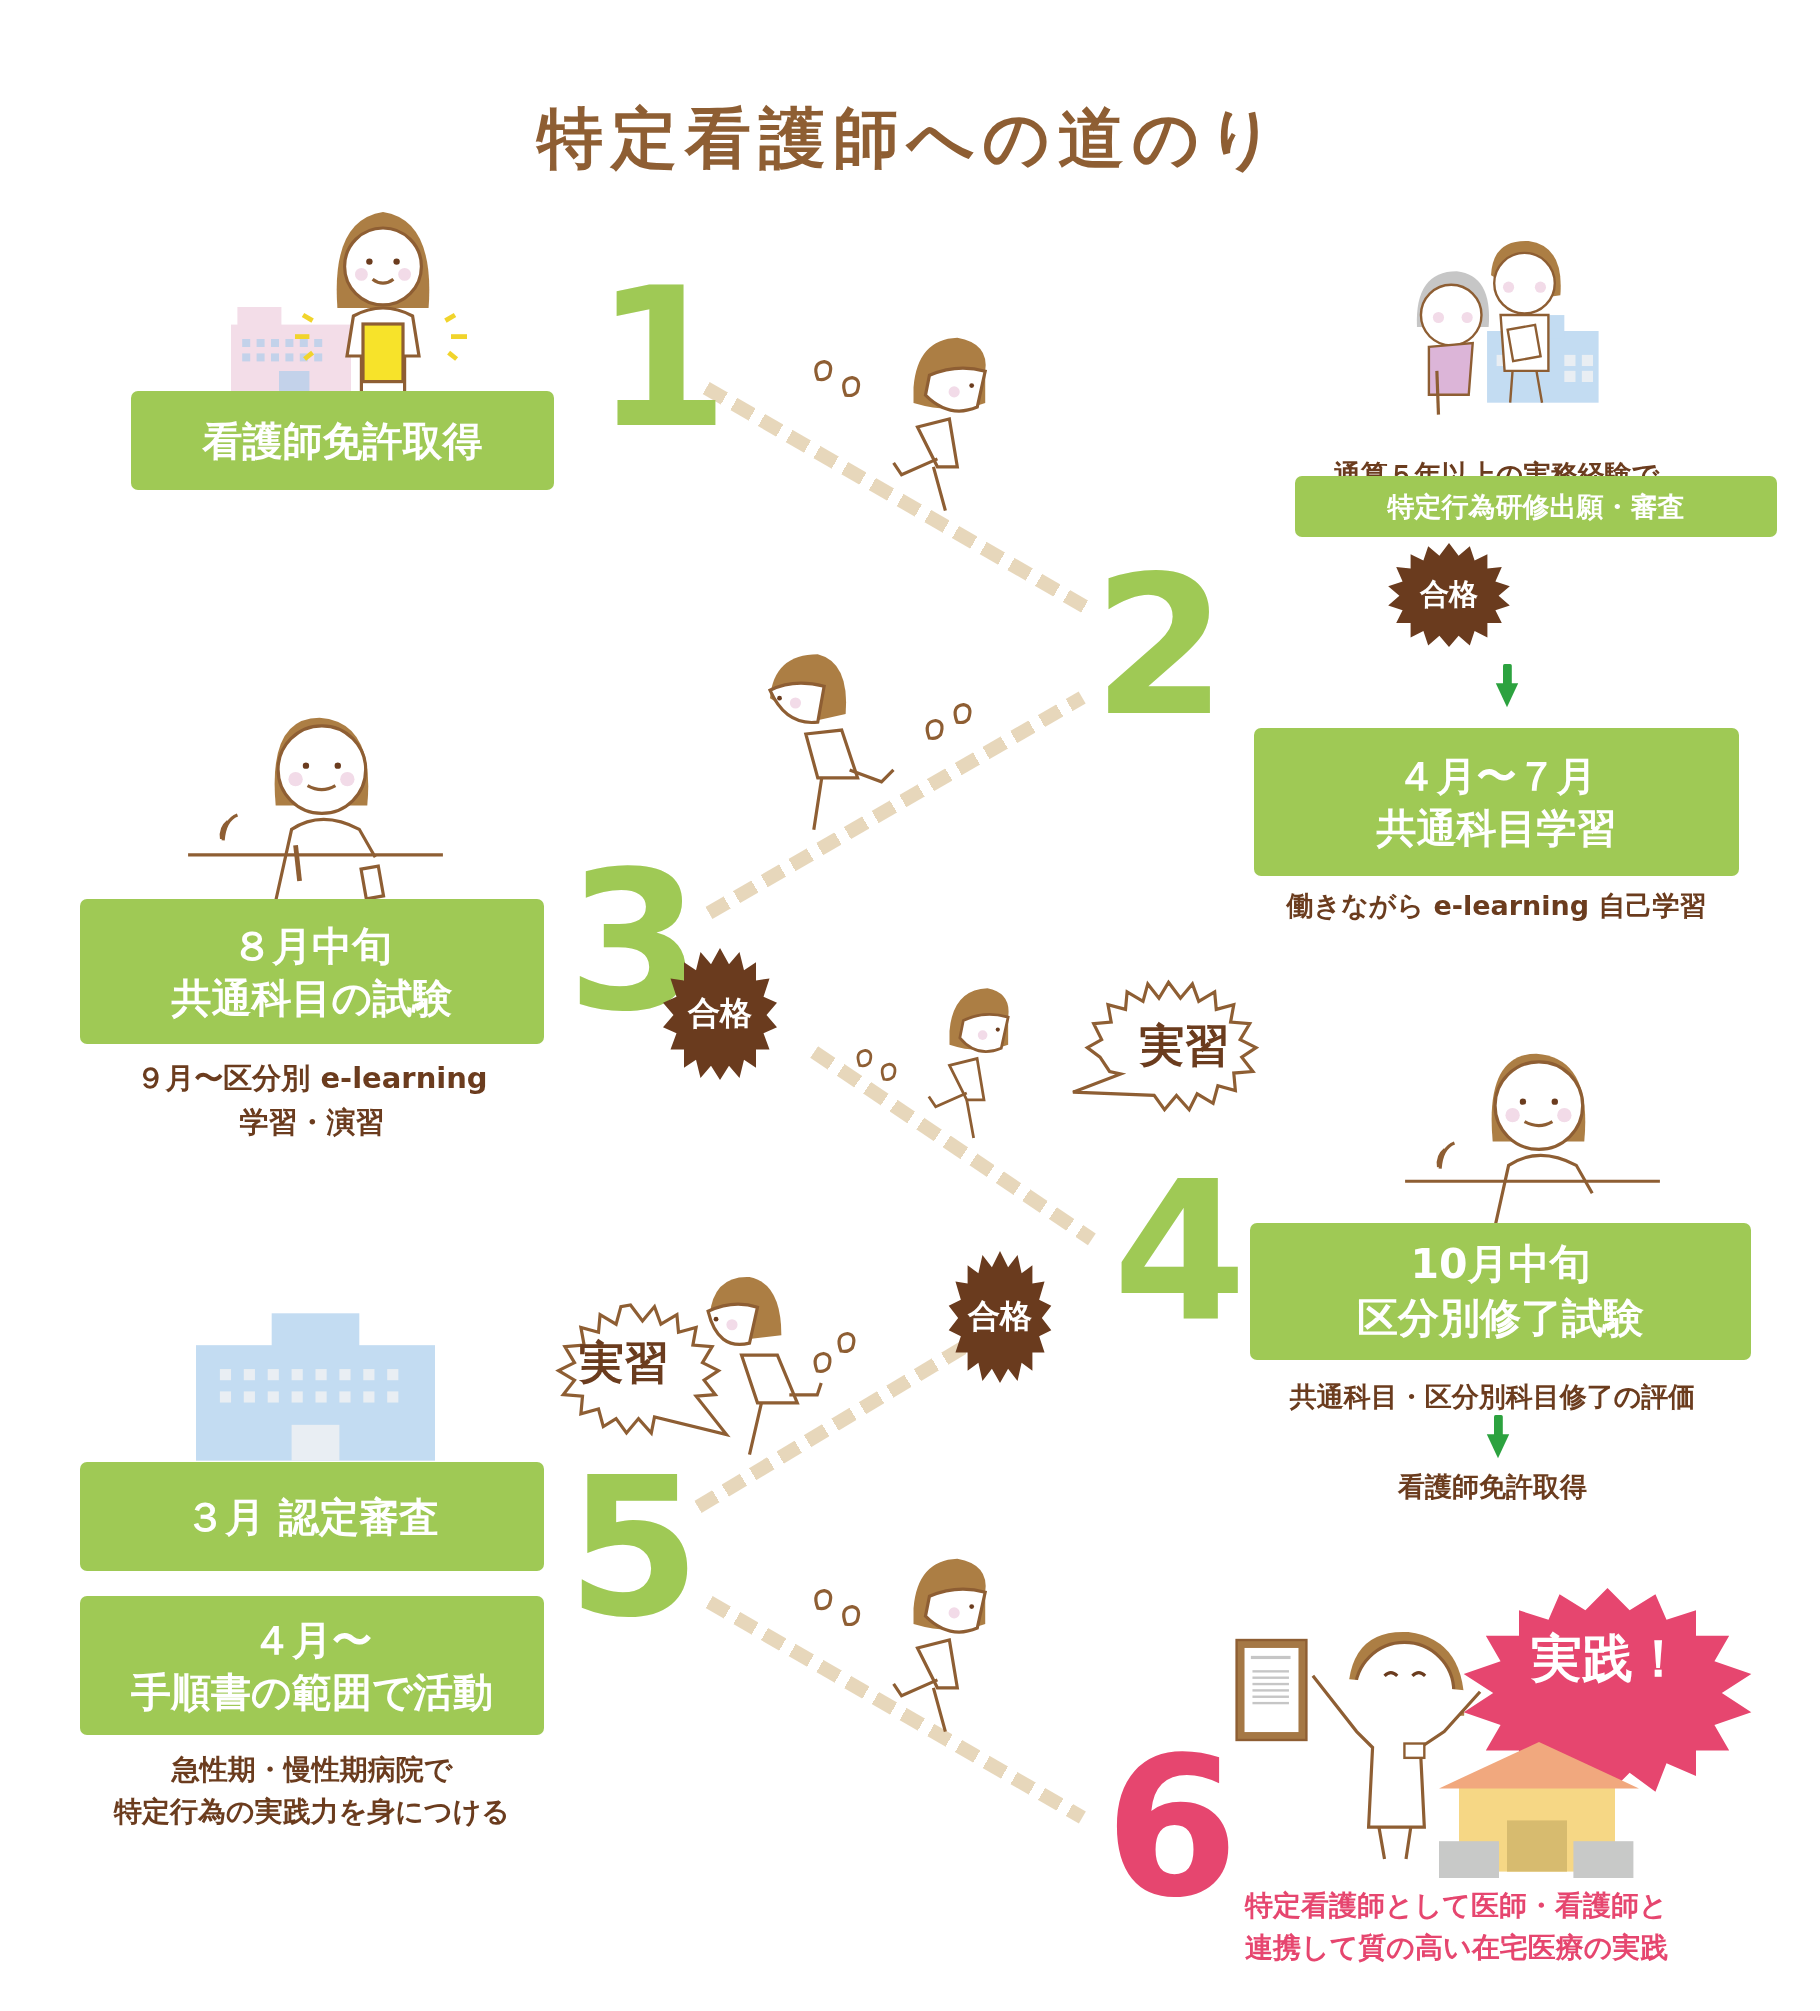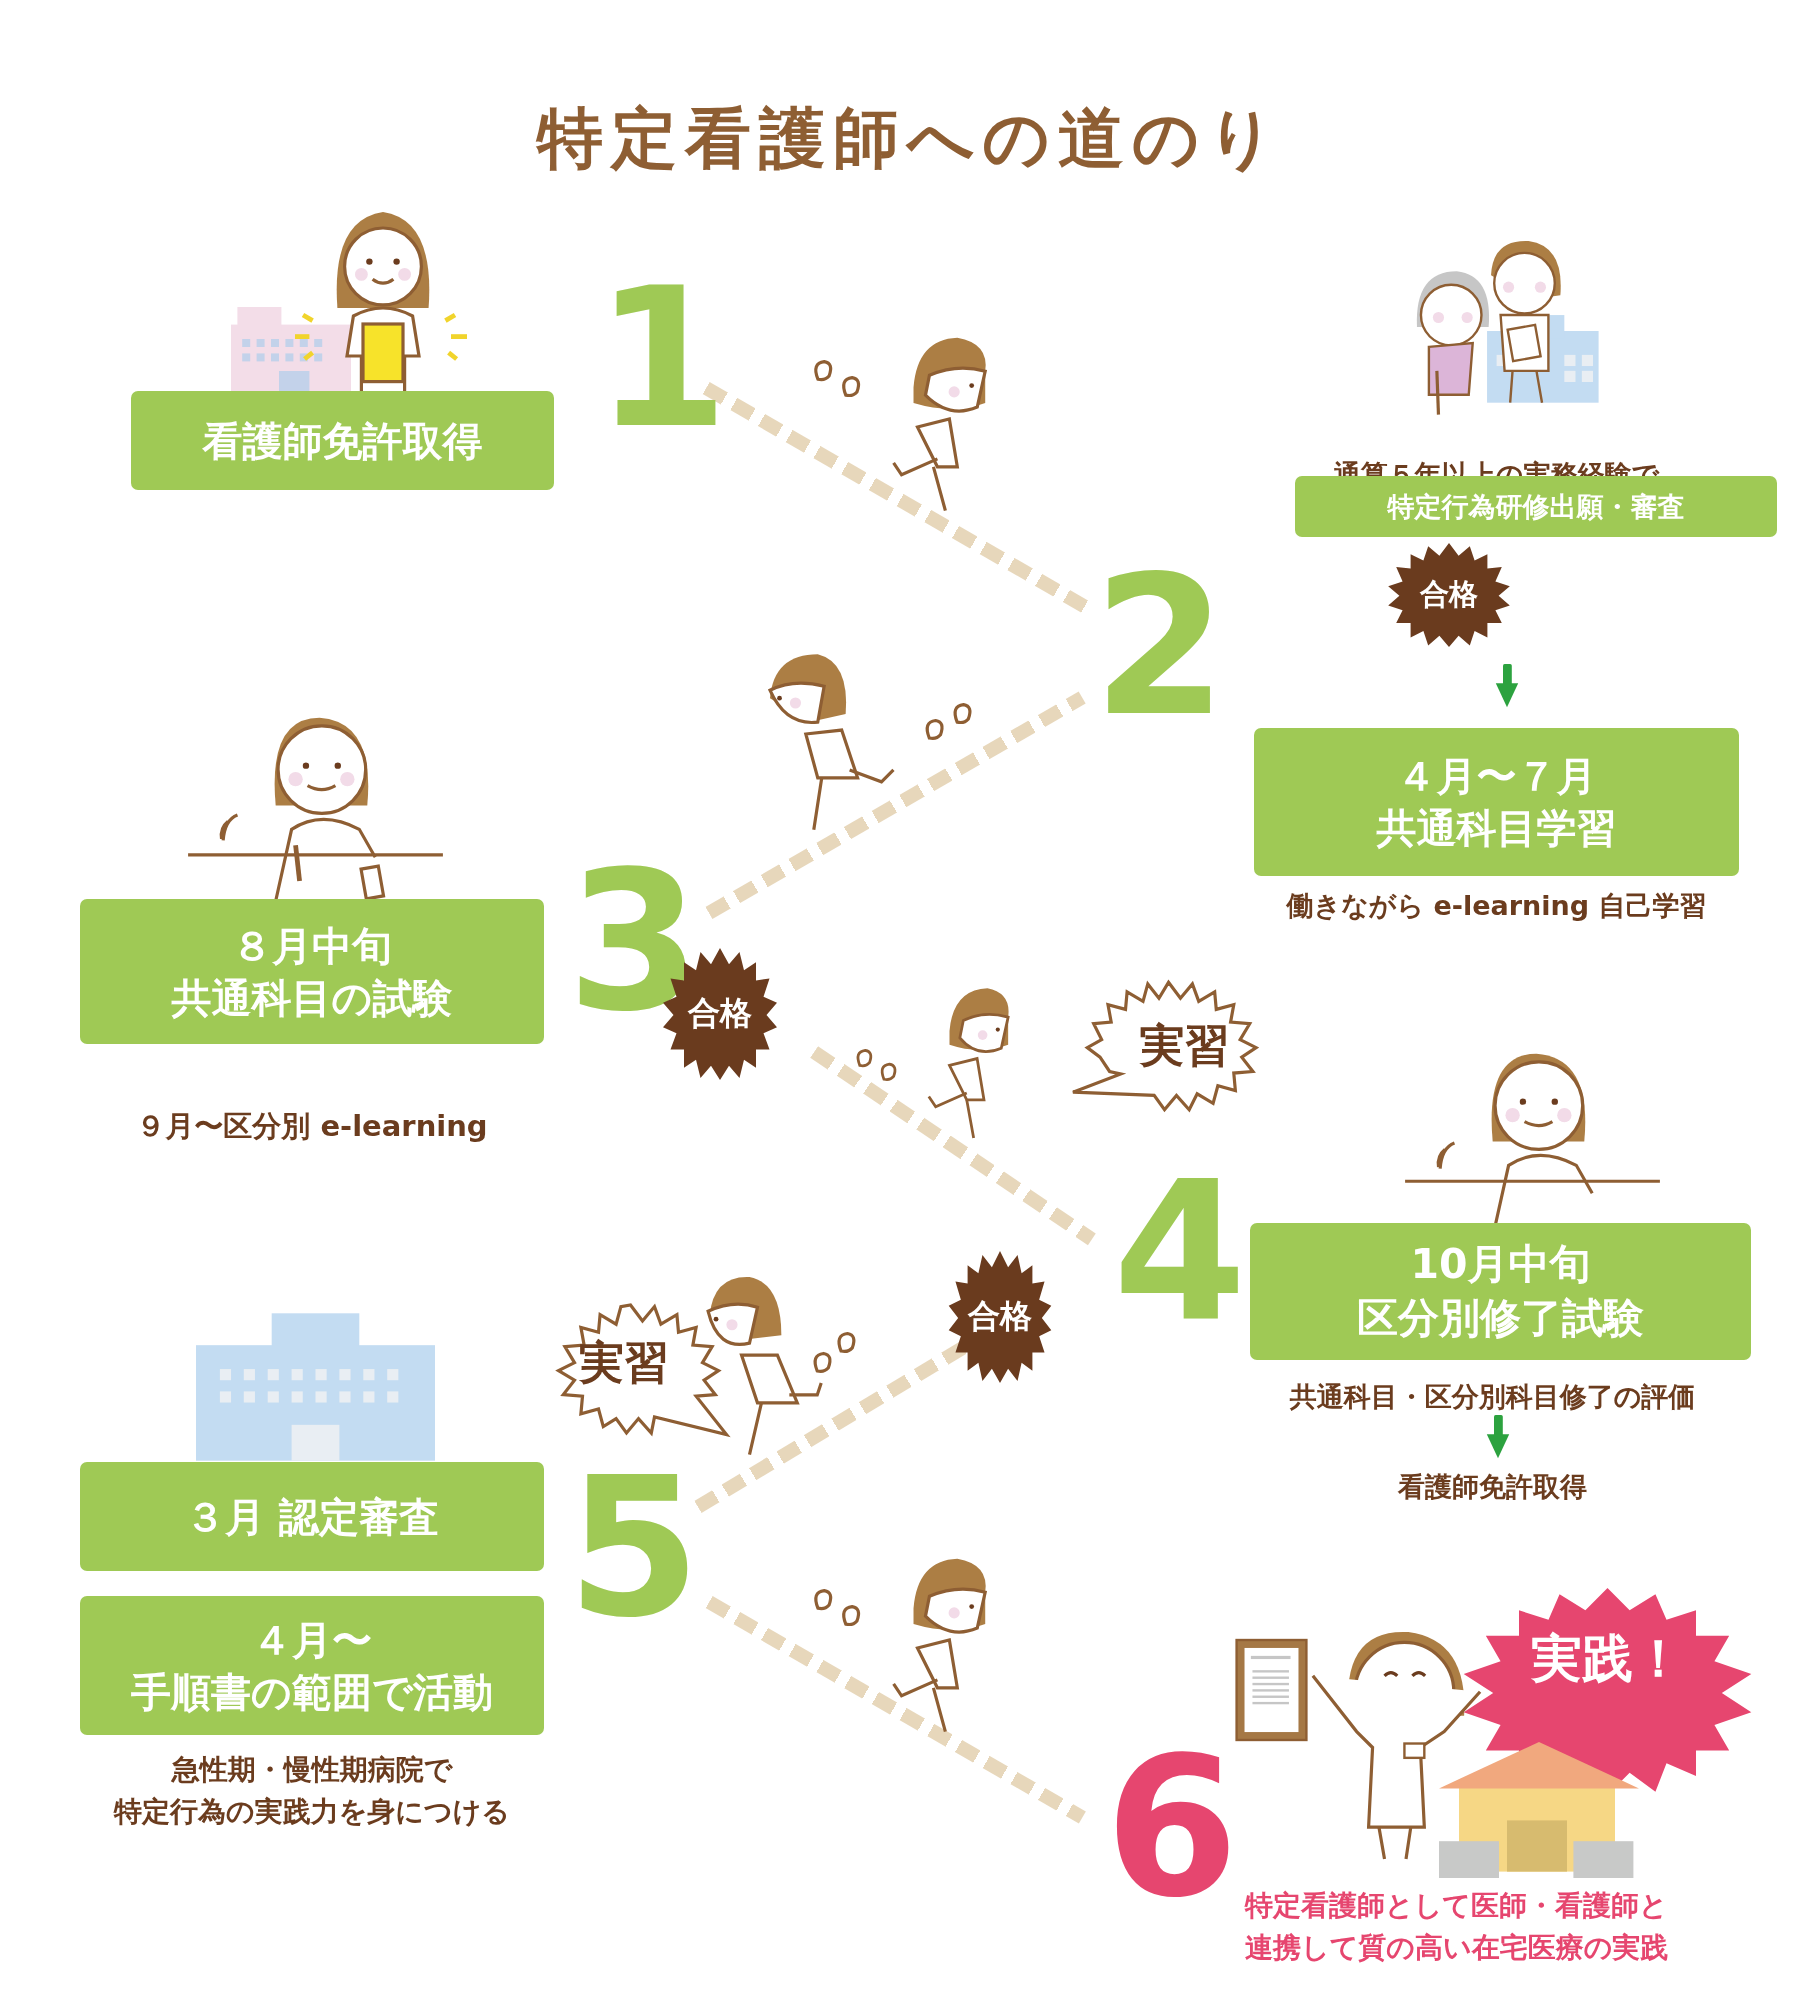--- a/index.html
+++ b/index.html
@@ -181,22 +181,23 @@
     <line x1="10" y1="212" x2="330" y2="212" stroke="#8e5e33" stroke-width="4"></line>
     <path d="M145 200 L150 245" stroke="#8e5e33" stroke-width="6"></path>
     <rect x="230" y="228" width="22" height="38" fill="#fff" stroke="#8e5e33" stroke-width="4" transform="rotate(-10 240 245)"></rect>
     <path d="M60 170 q-10 8 -8 22 M72 162 q-16 6 -18 32" stroke="#8e5e33" stroke-width="4" fill="none"></path>
   </svg>
 </div>
 <div class="gbox" style="left:80px;top:899px;width:464px;height:145px;font-size:40px;">
   <span>８月中旬</span>
   <span>共通科目の試験</span>
 </div>
-<div class="note" style="left:80px;top:1057px;width:464px;font-size:29px;margin-top:48px;">
+<div class="note" style="left:80px;top:1057px;width:464px;font-size:29px;">
   <div>９月〜区分別 e-learning</div>
+  <div>学習・演習</div>
 </div>
 
 <div class="badge" style="left:660px;top:948px;width:120px;height:132px;">
   <svg width="120" height="132" viewBox="0 0 160 130" preserveAspectRatio="none">
       <polygon fill="#6a3b1e" points="80,0 92,16 106,4 112,22 128,14 128,32 146,30 138,48 156,54 142,66 156,78 138,84 146,100 128,100 128,118 112,110 106,128 92,116 80,130 68,116 54,128 48,110 32,118 32,100 14,100 22,84 4,78 18,66 4,54 22,48 14,30 32,32 32,14 48,22 54,4 68,16"></polygon>
     </svg>
   <div class="lbl" style="color:#fff;font-size:32px;">合格</div>
 </div>
 
 <div class="abs" style="left:846px;top:970px;">

